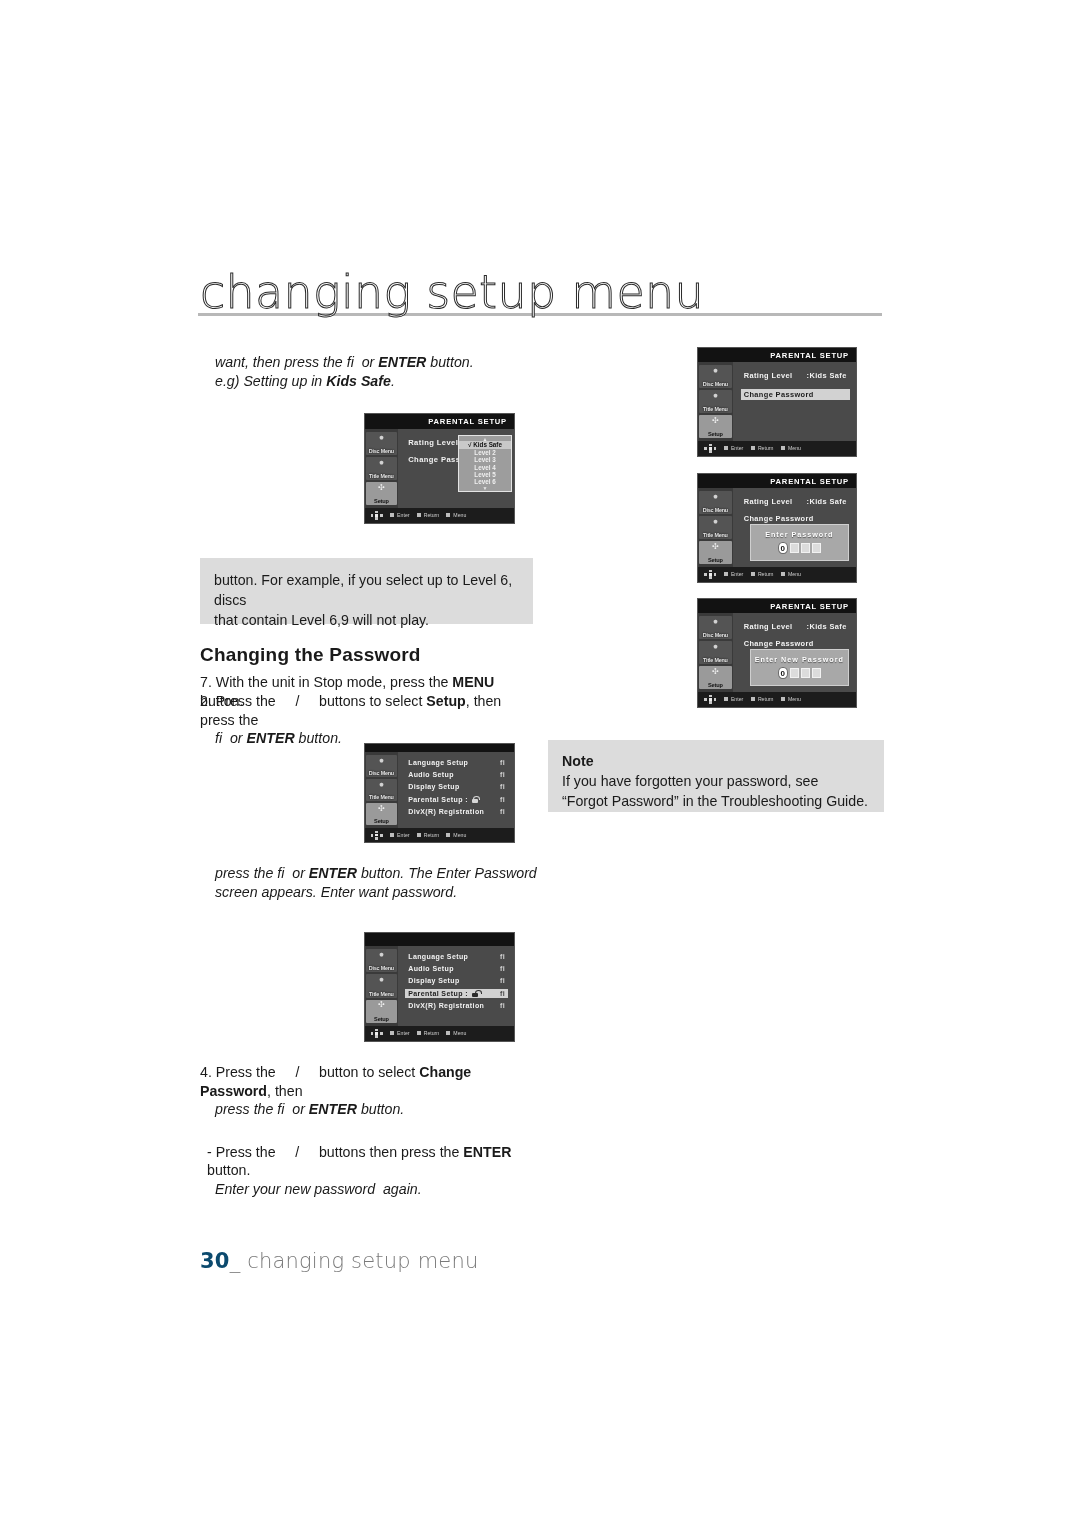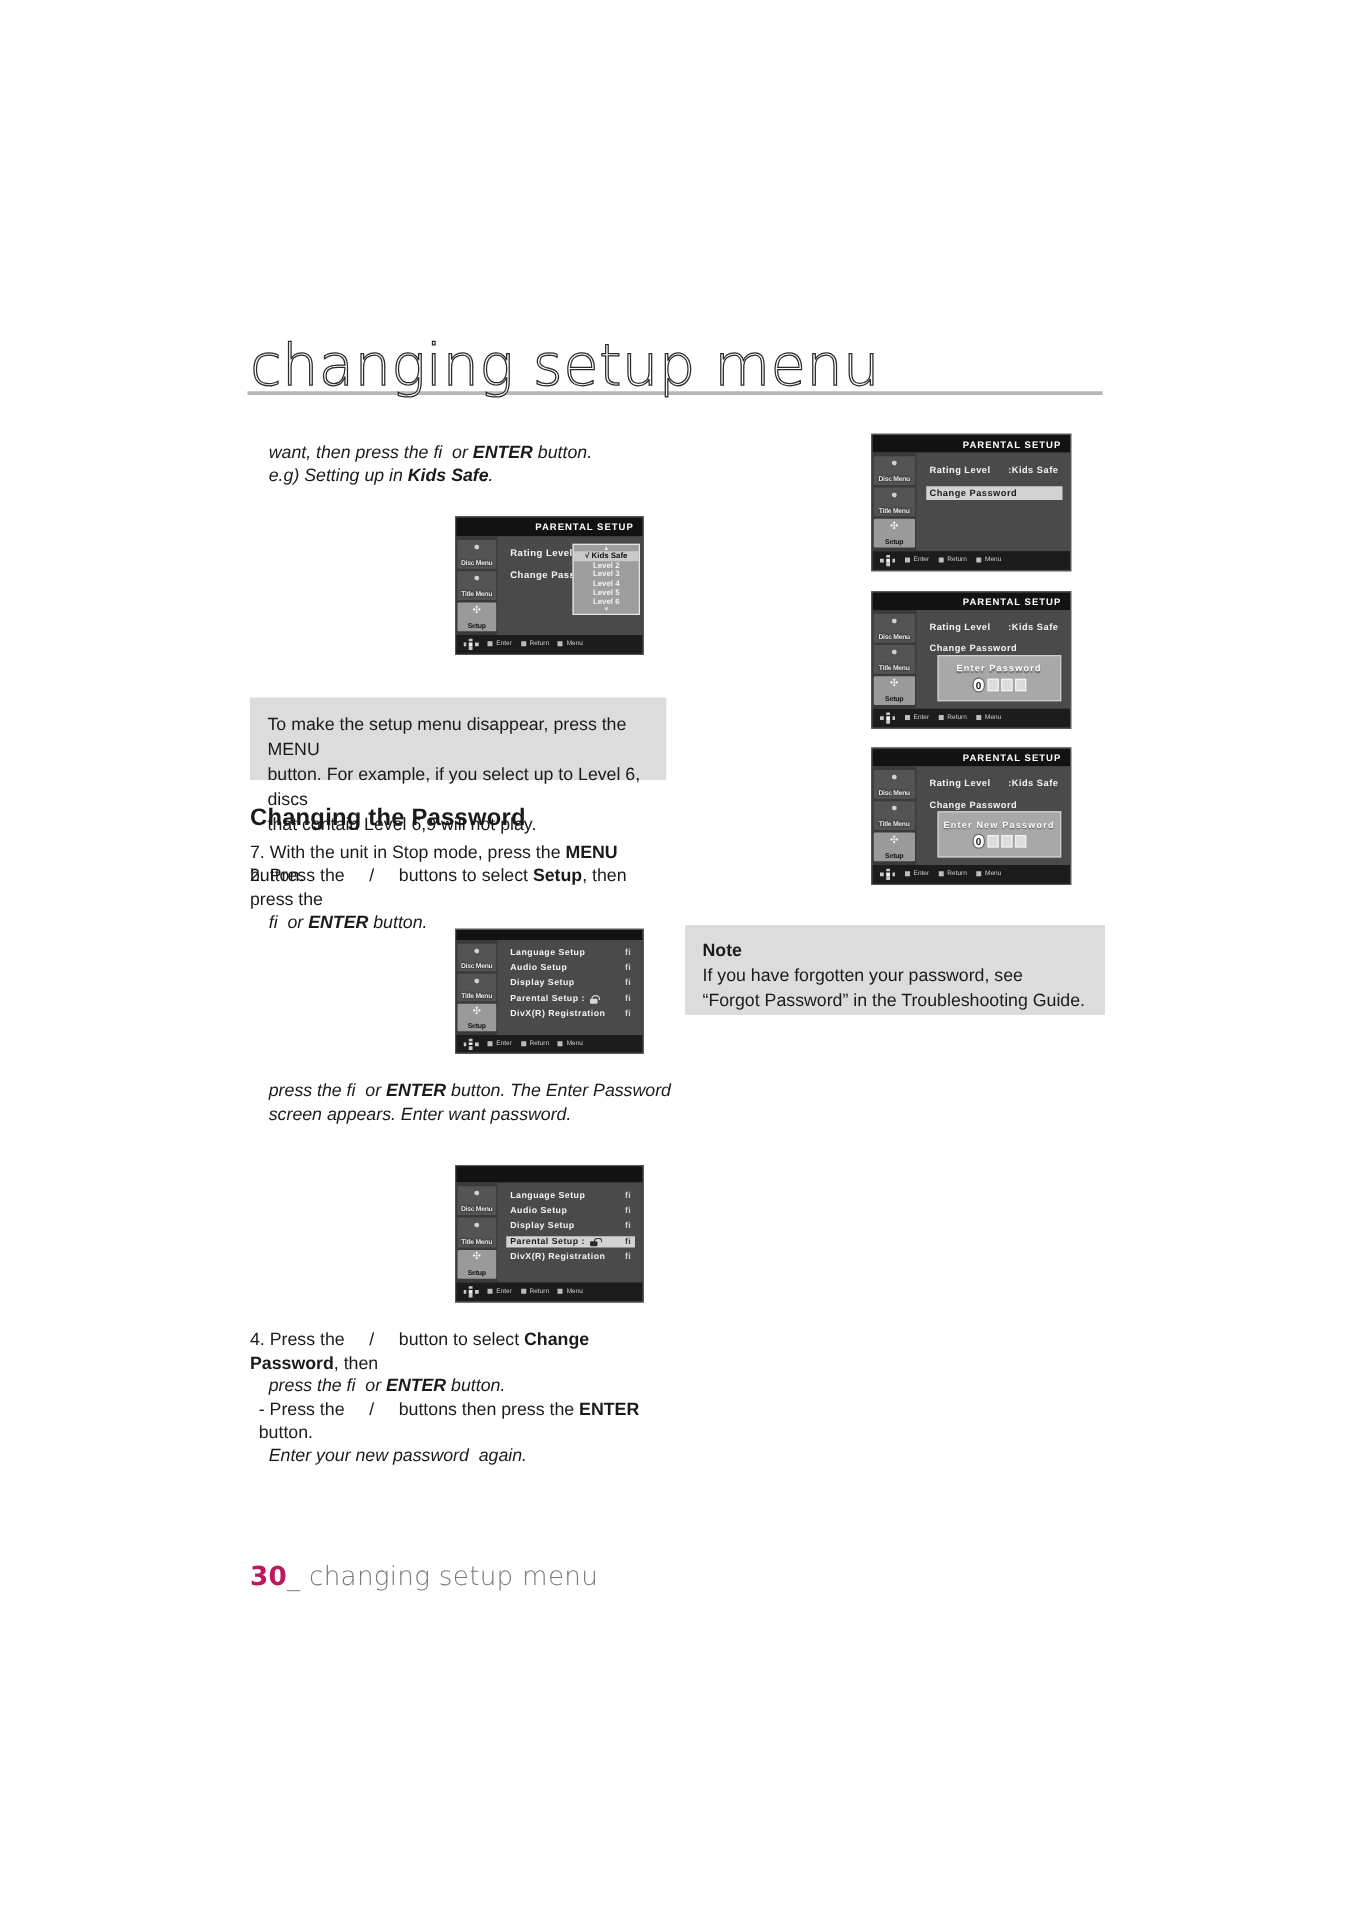--- a/index.html
+++ b/index.html
@@ -54,21 +54,21 @@
     left: 200px;
     top: 1249px;
     font-size: 21px;
     color: #7a7a7a;
     letter-spacing: 0.2px;
     font-family: "DejaVu Sans", sans-serif;
     font-weight: 300;
   }
   .footer .pagenum {
     font-weight: 700;
-    color: #be185d;
+    color: #0c4a6e;
   }
 
   
   .steps {
     font-size: 14.2px;
     line-height: 18.5px;
     color: #1a1a1a;
   }
   .step {
     position: absolute;
@@ -352,21 +352,20 @@
         <span>Return</span>
       </span>
       <span class="legend-item">
         <span class="legend-chip" style="width:4px;height:4px;"></span>
         <span>Menu</span>
       </span>
     </div>
   </div>
 
   <div class="graybox" style="left:200px; top:558px; width:333px; height:66px;">
-    <span class="ln">To make the setup menu disappear, press the MENU</span>
     <span class="ln">button. For example, if you select up to Level 6, discs</span>
     <span class="ln">that contain Level 6,9 will not play.</span>
   </div>
 
   <div style="position:absolute;left:200px;top:644px;font-size:19px;font-weight:700;letter-spacing:.2px;">Changing the Password</div>
 
   <div class="step steps" style="left:200px; top:673px; width:330px;">
     <span class="ln"><span>7. With the unit in Stop mode, press the </span><span class="b">MENU</span><span> button.</span></span>
   </div>
   <div class="step steps" style="left:200px; top:692px; width:330px;">
@@ -513,21 +512,21 @@
       <span class="legend-item">
         <span class="legend-chip" style="width:4px;height:4px;"></span>
         <span>Menu</span>
       </span>
     </div>
   </div>
 
   <div class="step steps" style="left:200px; top:1063px; width:345px;">
     <span class="ln"><span>4. Press the     /     button to select </span><span class="b">Change Password</span><span>, then</span></span>
     <span class="ln ind"><span>press the fi  or </span><span class="b">ENTER</span><span> button.</span></span>
-    <span class="ln" style="padding-left:7px;"><span>- Press the     /     buttons then press the </span><span class="b">ENTER</span><span> button.</span></span>
+    <span class="ln" style="padding-left:7px;margin-top:24px;"><span>- Press the     /     buttons then press the </span><span class="b">ENTER</span><span> button.</span></span>
     <span class="ln ind">Enter your new password  again.</span>
   </div>
 
   <div class="tv" style="left:697px; top:347px; width:160px; height:110px; font-size:7.3px;">
     <div class="tv-top" style="height:13%;">
       <span class="tv-title" style="font-size:7.6px;">PARENTAL SETUP</span>
     </div>
     <div class="tv-mid" style="height:73%;">
       <div class="tv-side">
         <div class="side-btn">

